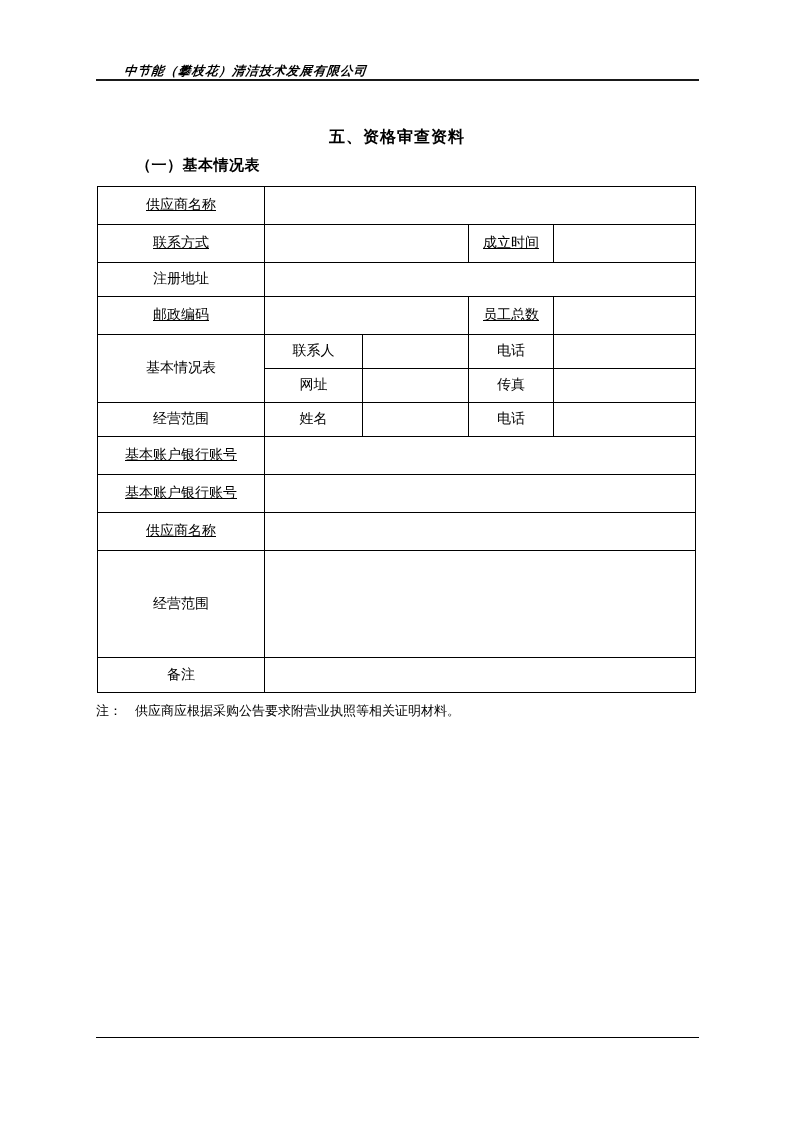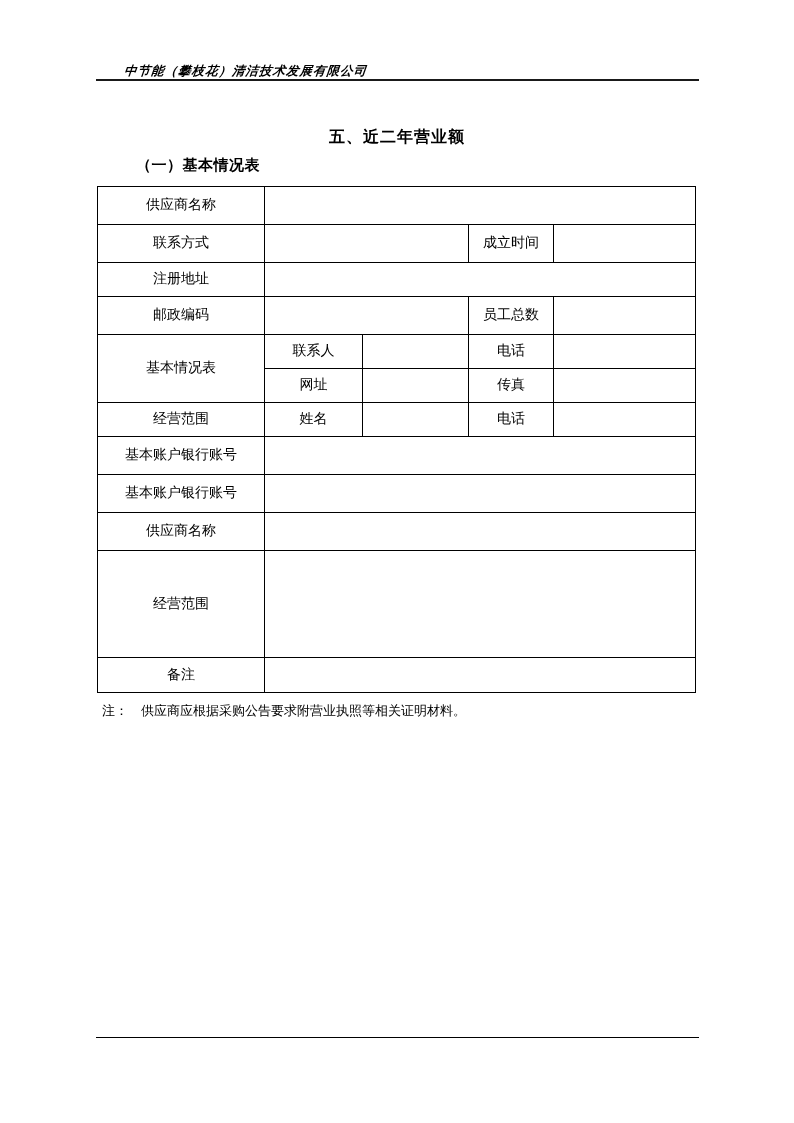--- a/index.html
+++ b/index.html
@@ -19,35 +19,35 @@
   }
   .section-title{position:absolute;left:95px;top:156px;font-size:15px;font-weight:bold;letter-spacing:0.5px;margin-left:41px;}
   .info-table{
     position:absolute;left:97px;top:186px;border-collapse:collapse;table-layout:fixed;
     width:598px;
   }
   .info-table td{
     border:1px solid #000;padding:0;text-align:center;vertical-align:middle;
     font-size:14px;line-height:1.2;overflow:hidden;
   }
-  tr.h33{height:38px;} tr.h34{height:34px;} tr.h141{height:107px;} tr.h35{height:35px;}
-  .note{position:absolute;left:102px;top:702px;margin:0;font-size:13px;white-space:nowrap;}
+  tr.h33{height:38px;text-decoration:underline;} tr.h34{height:34px;} tr.h141{height:107px;} tr.h35{height:35px;}
+  .note{position:absolute;left:96px;top:702px;margin:0;font-size:13px;white-space:nowrap;}
   .note .prefix{margin-right:13px;}
   .footer-rule{position:absolute;left:96px;top:1037px;width:603px;height:1px;background:#000;}
   .page-number{position:absolute;left:0;top:1041px;width:794px;text-align:center;font-size:12px;}
 </style>
 </head>
 <body>
 
 <div class="page">
 
   <span class="company">中节能（攀枝花）清洁技术发展有限公司</span>
   <div class="header-rule"></div>
 
-  <div class="doc-title">五、近二年营业额</div>
+  <div class="doc-title">五、资格审查资料</div>
   <div class="section-title">（一）基本情况表</div>
 
   <table class="info-table">
     <colgroup>
       <col style="width:167px">
         <col style="width:98px">
         <col style="width:106px">
         <col style="width:85px">
         <col style="width:142px">
     </colgroup>

